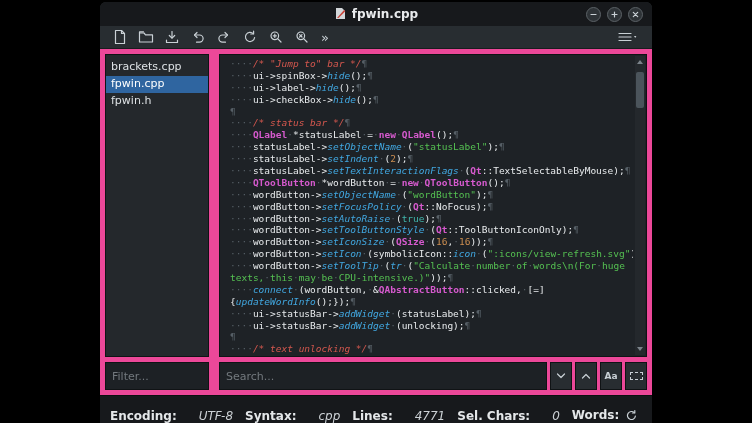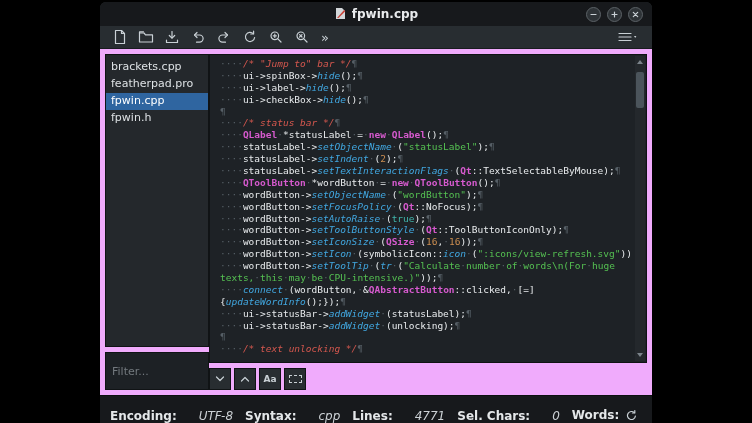--- a/index.html
+++ b/index.html
@@ -21,21 +21,21 @@
   .win-btn { width:15px; height:15px; border-radius:50%; background:#2e3337; border:1px solid #5b6166;
              display:flex; align-items:center; justify-content:center; }
   .win-btn svg { display:block; }
   
   .toolbar { flex:0 0 23px; background:#282d31; border-bottom:1px solid #191c1f;
              display:flex; align-items:center; padding:0 10px; gap:7px; }
   .tb-btn { width:19px; height:19px; display:flex; align-items:center; justify-content:center; }
   .tb-overflow { color:#c9d0d5; font-size:13px; line-height:19px; width:14px; text-align:center; }
   .tb-spacer { flex:1; }
   
-  .main { flex:1; min-height:0; display:flex; padding:5px; gap:0; background:#f0abfc; }
+  .main { flex:1; min-height:0; display:flex; padding:5px; gap:10px; background:#ec4899; }
   .left-col { flex:0 0 104px; display:flex; flex-direction:column; min-height:0; }
   .file-list { flex:1; background:#24282c; border:1px solid #101315; padding-top:4px; overflow:hidden; }
   .file-item { height:17px; line-height:16px; padding-left:5px; font-size:11px; color:#dde1e4; white-space:nowrap; overflow:hidden; }
   .file-item.selected { background:#2f65a0; color:#ffffff; }
   .right-col { flex:1; min-width:0; display:flex; flex-direction:column; }
   .editor { flex:1; min-height:0; background:#1e2226; border:1px solid #101315; position:relative; overflow:hidden; }
   .code { position:absolute; left:10px; top:3px; right:13px; bottom:0;
           font-family:"DejaVu Sans Mono", monospace; font-size:9.5px; overflow:hidden; }
   .code-line { height:11.9px; line-height:11.9px; white-space:pre; }
   .tk-ws { color:#565f66; }
@@ -48,21 +48,21 @@
   .tk-nu { color:#cb8d50; }
   .tk-bo { color:#41b7ad; }
   
   .scrollbar { position:absolute; top:1px; right:1px; bottom:1px; width:10px; background:#24282c; }
   .sb-arrow { position:absolute; left:2px; width:0; height:0; border-left:3px solid transparent; border-right:3px solid transparent; }
   .sb-arrow.up { top:4px; border-bottom:4px solid #7b838a; }
   .sb-arrow.down { bottom:4px; border-top:4px solid #7b838a; }
   .sb-thumb { position:absolute; top:16px; left:1px; width:8px; height:36px; background:#4b545b; border-radius:2px; }
   
   .filter-input, .search-input {
-    height:38px; margin-top:5px; background:#1d2125; border:1px solid #101315;
+    height:28px; margin-top:5px; background:#1d2125; border:1px solid #101315;
     color:#e8eaec; font-size:11px; padding:0 6px; font-family:"DejaVu Sans", sans-serif; outline:none; width:100%;
   }
   input::placeholder { color:#73797e; }
   .search-row { flex:0 0 22px; margin-top:5px; display:flex; gap:3px; }
   .search-row .search-input { margin-top:0; flex:1; width:auto; }
   .sr-btn { flex:0 0 22px; background:#282d31; border:1px solid #101315; display:flex; align-items:center; justify-content:center; color:#c9d0d5; }
   .sr-case { font-size:9px; font-weight:bold; color:#c9d0d5; }
   .sr-word-box { width:13px; height:8px; border:1px dashed #c9d0d5; }
   
   .statusbar { flex:0 0 28px; background:#17191c; border-top:1px solid #0d0f11;
@@ -170,21 +170,20 @@
           <path d="M18 7l2.4 0-1.2 2z" fill="#c9d0d5" stroke="none"></path>
         </svg>
     </div>
   </div>
 
   <div class="main">
 
     <div class="left-col">
       <div class="file-list">
           <div class="file-item">brackets.cpp</div>
-          <div class="file-item">featherpad.pro</div>
           <div class="file-item selected">fpwin.cpp</div>
           <div class="file-item">fpwin.h</div>
         </div>
       <input class="filter-input" type="text" placeholder="Filter..." style="">
     </div>
 
     <div class="right-col">
       <div class="editor">
         <div class="code">
             <div class="code-line"><span class="tk-ws">····</span><span class="tk-cm">/* "Jump to" bar */</span><span class="tk-ws">¶</span></div>
@@ -213,20 +212,21 @@
             <div class="code-line"><span class="tk-ws">¶</span></div>
             <div class="code-line"><span class="tk-ws">····</span><span class="tk-cm">/* text unlocking */</span><span class="tk-ws">¶</span></div>
           </div>
         <div class="scrollbar">
           <div class="sb-arrow up"></div>
           <div class="sb-thumb"></div>
           <div class="sb-arrow down"></div>
         </div>
       </div>
       <div class="search-row">
+        <input class="search-input" type="text" placeholder="Search..." style="">
         <div class="sr-btn">
           <svg class="ic" width="12" height="12" viewBox="0 0 12 12">
               <path d="M2.5 4l3.5 3.5L9.5 4"></path>
             </svg>
         </div>
         <div class="sr-btn">
           <svg class="ic" width="12" height="12" viewBox="0 0 12 12">
               <path d="M2.5 8L6 4.5 9.5 8"></path>
             </svg>
         </div>

